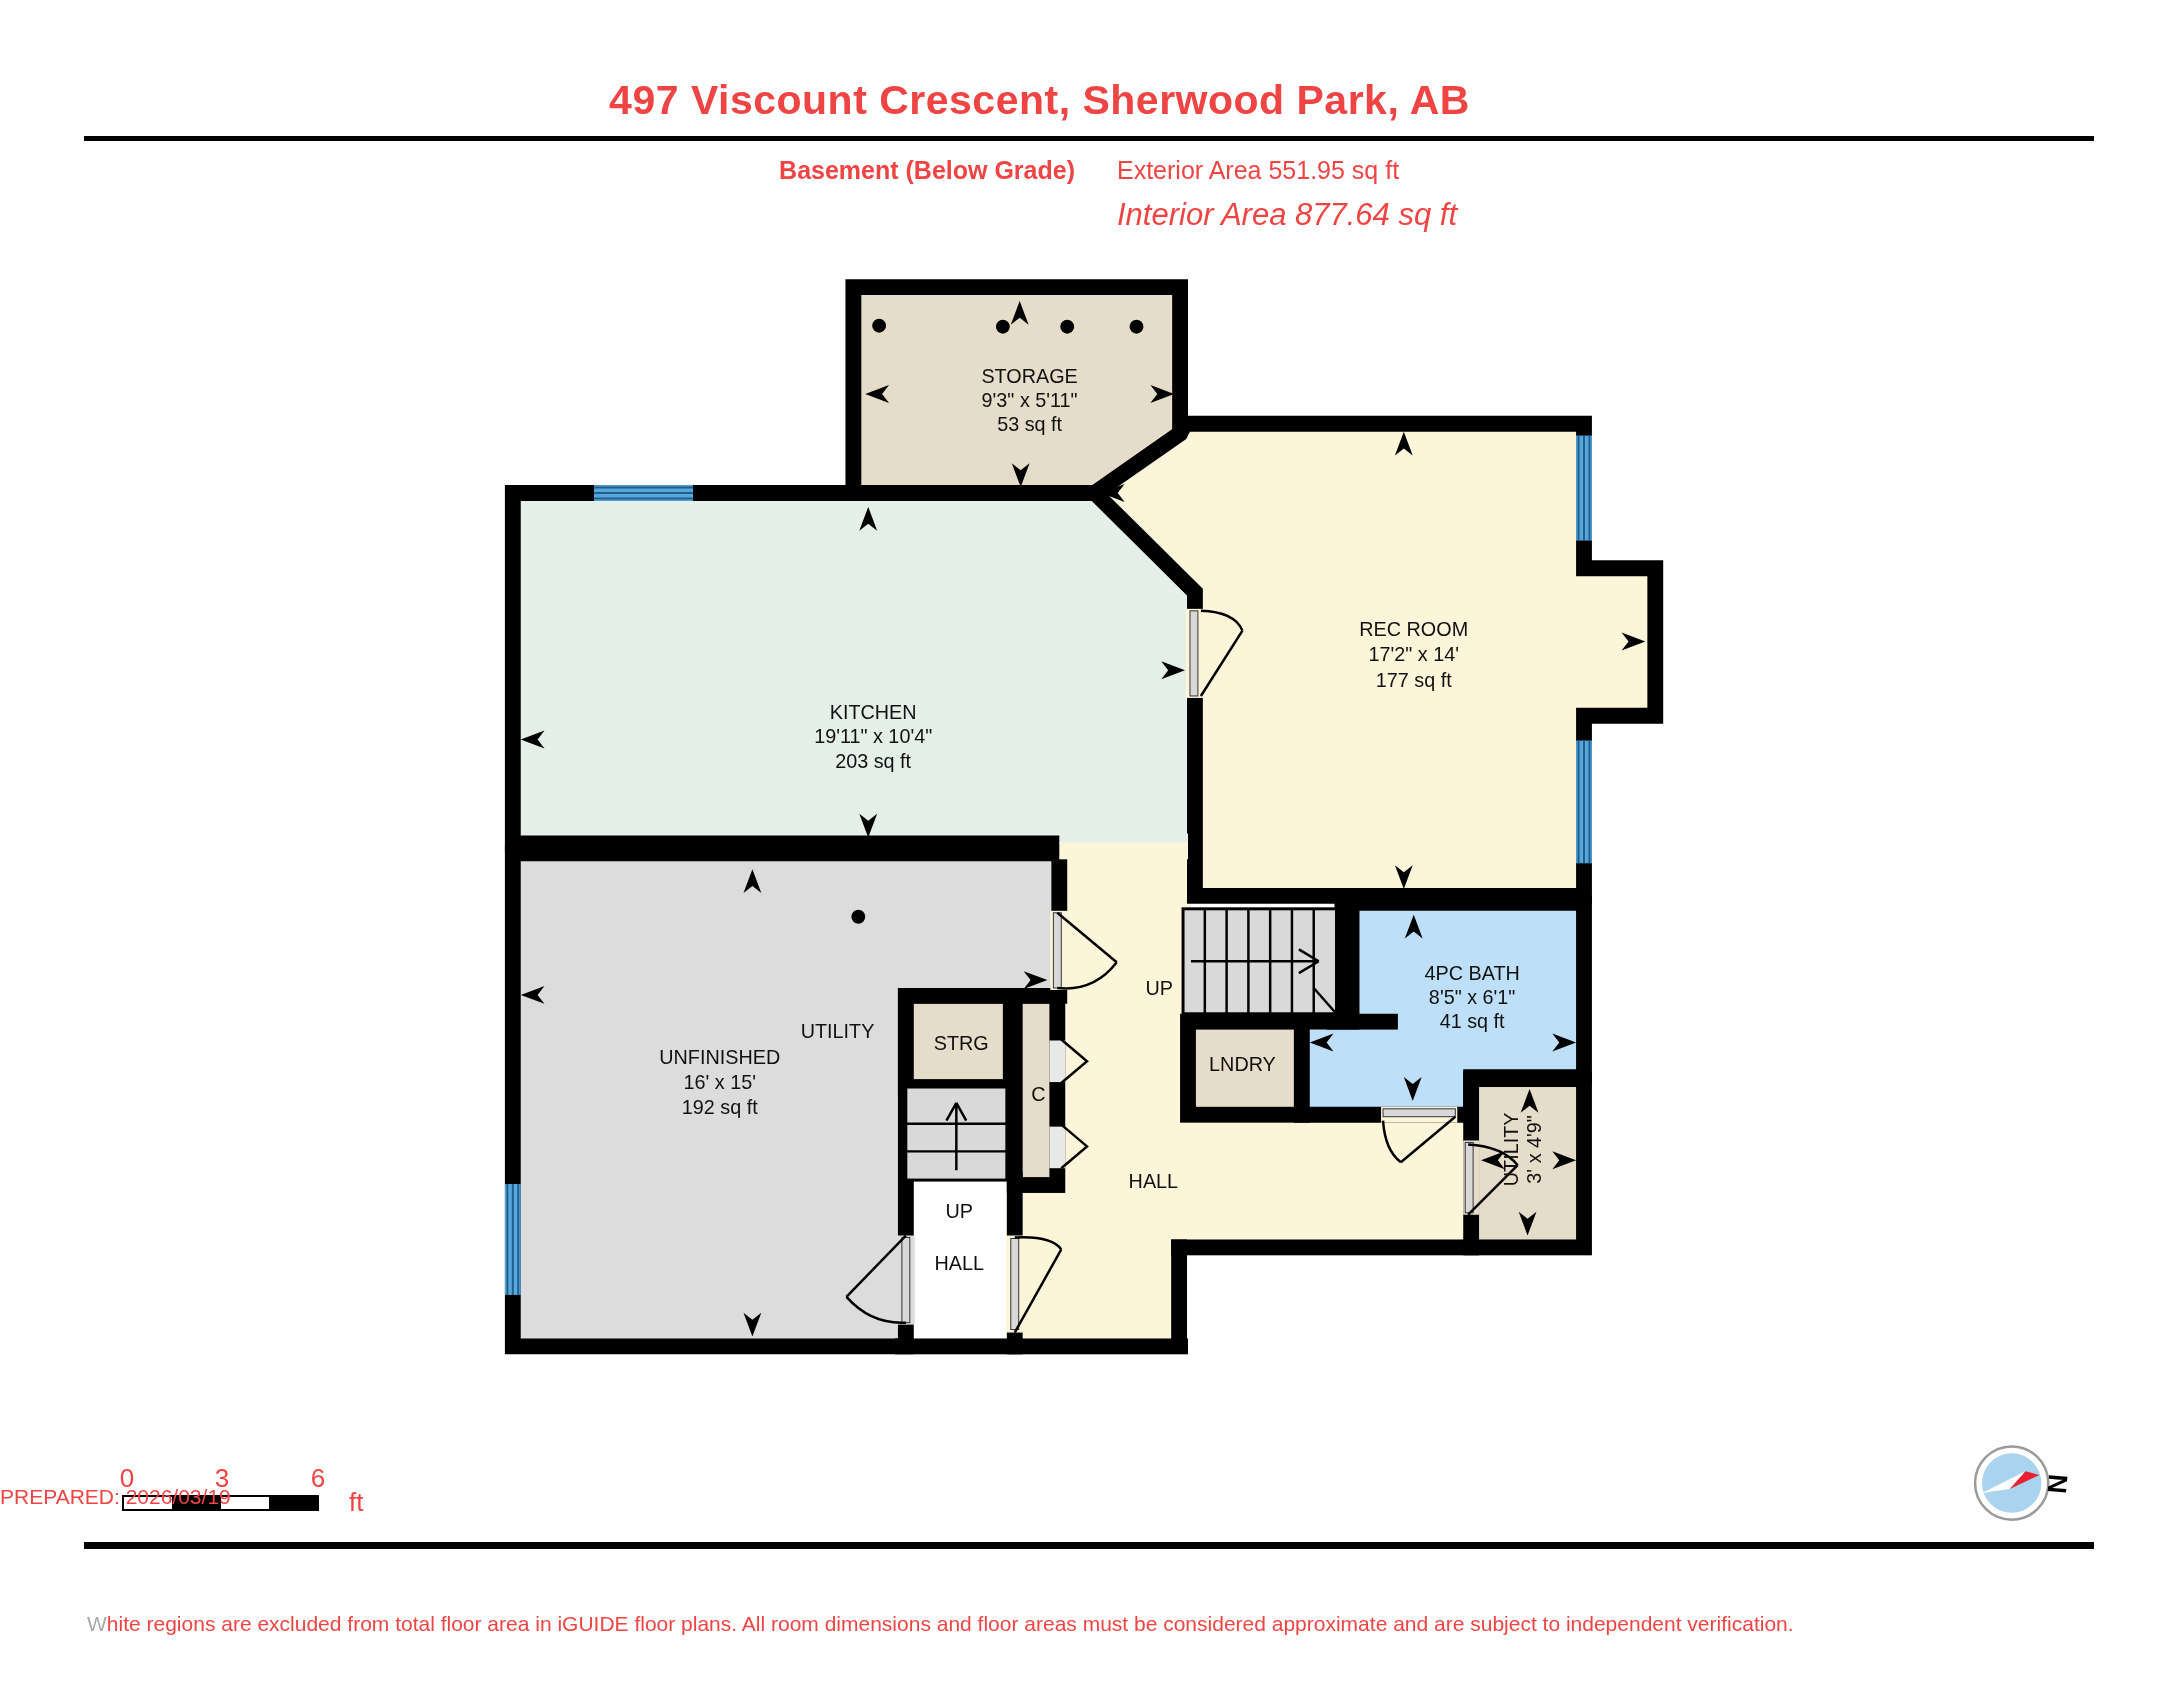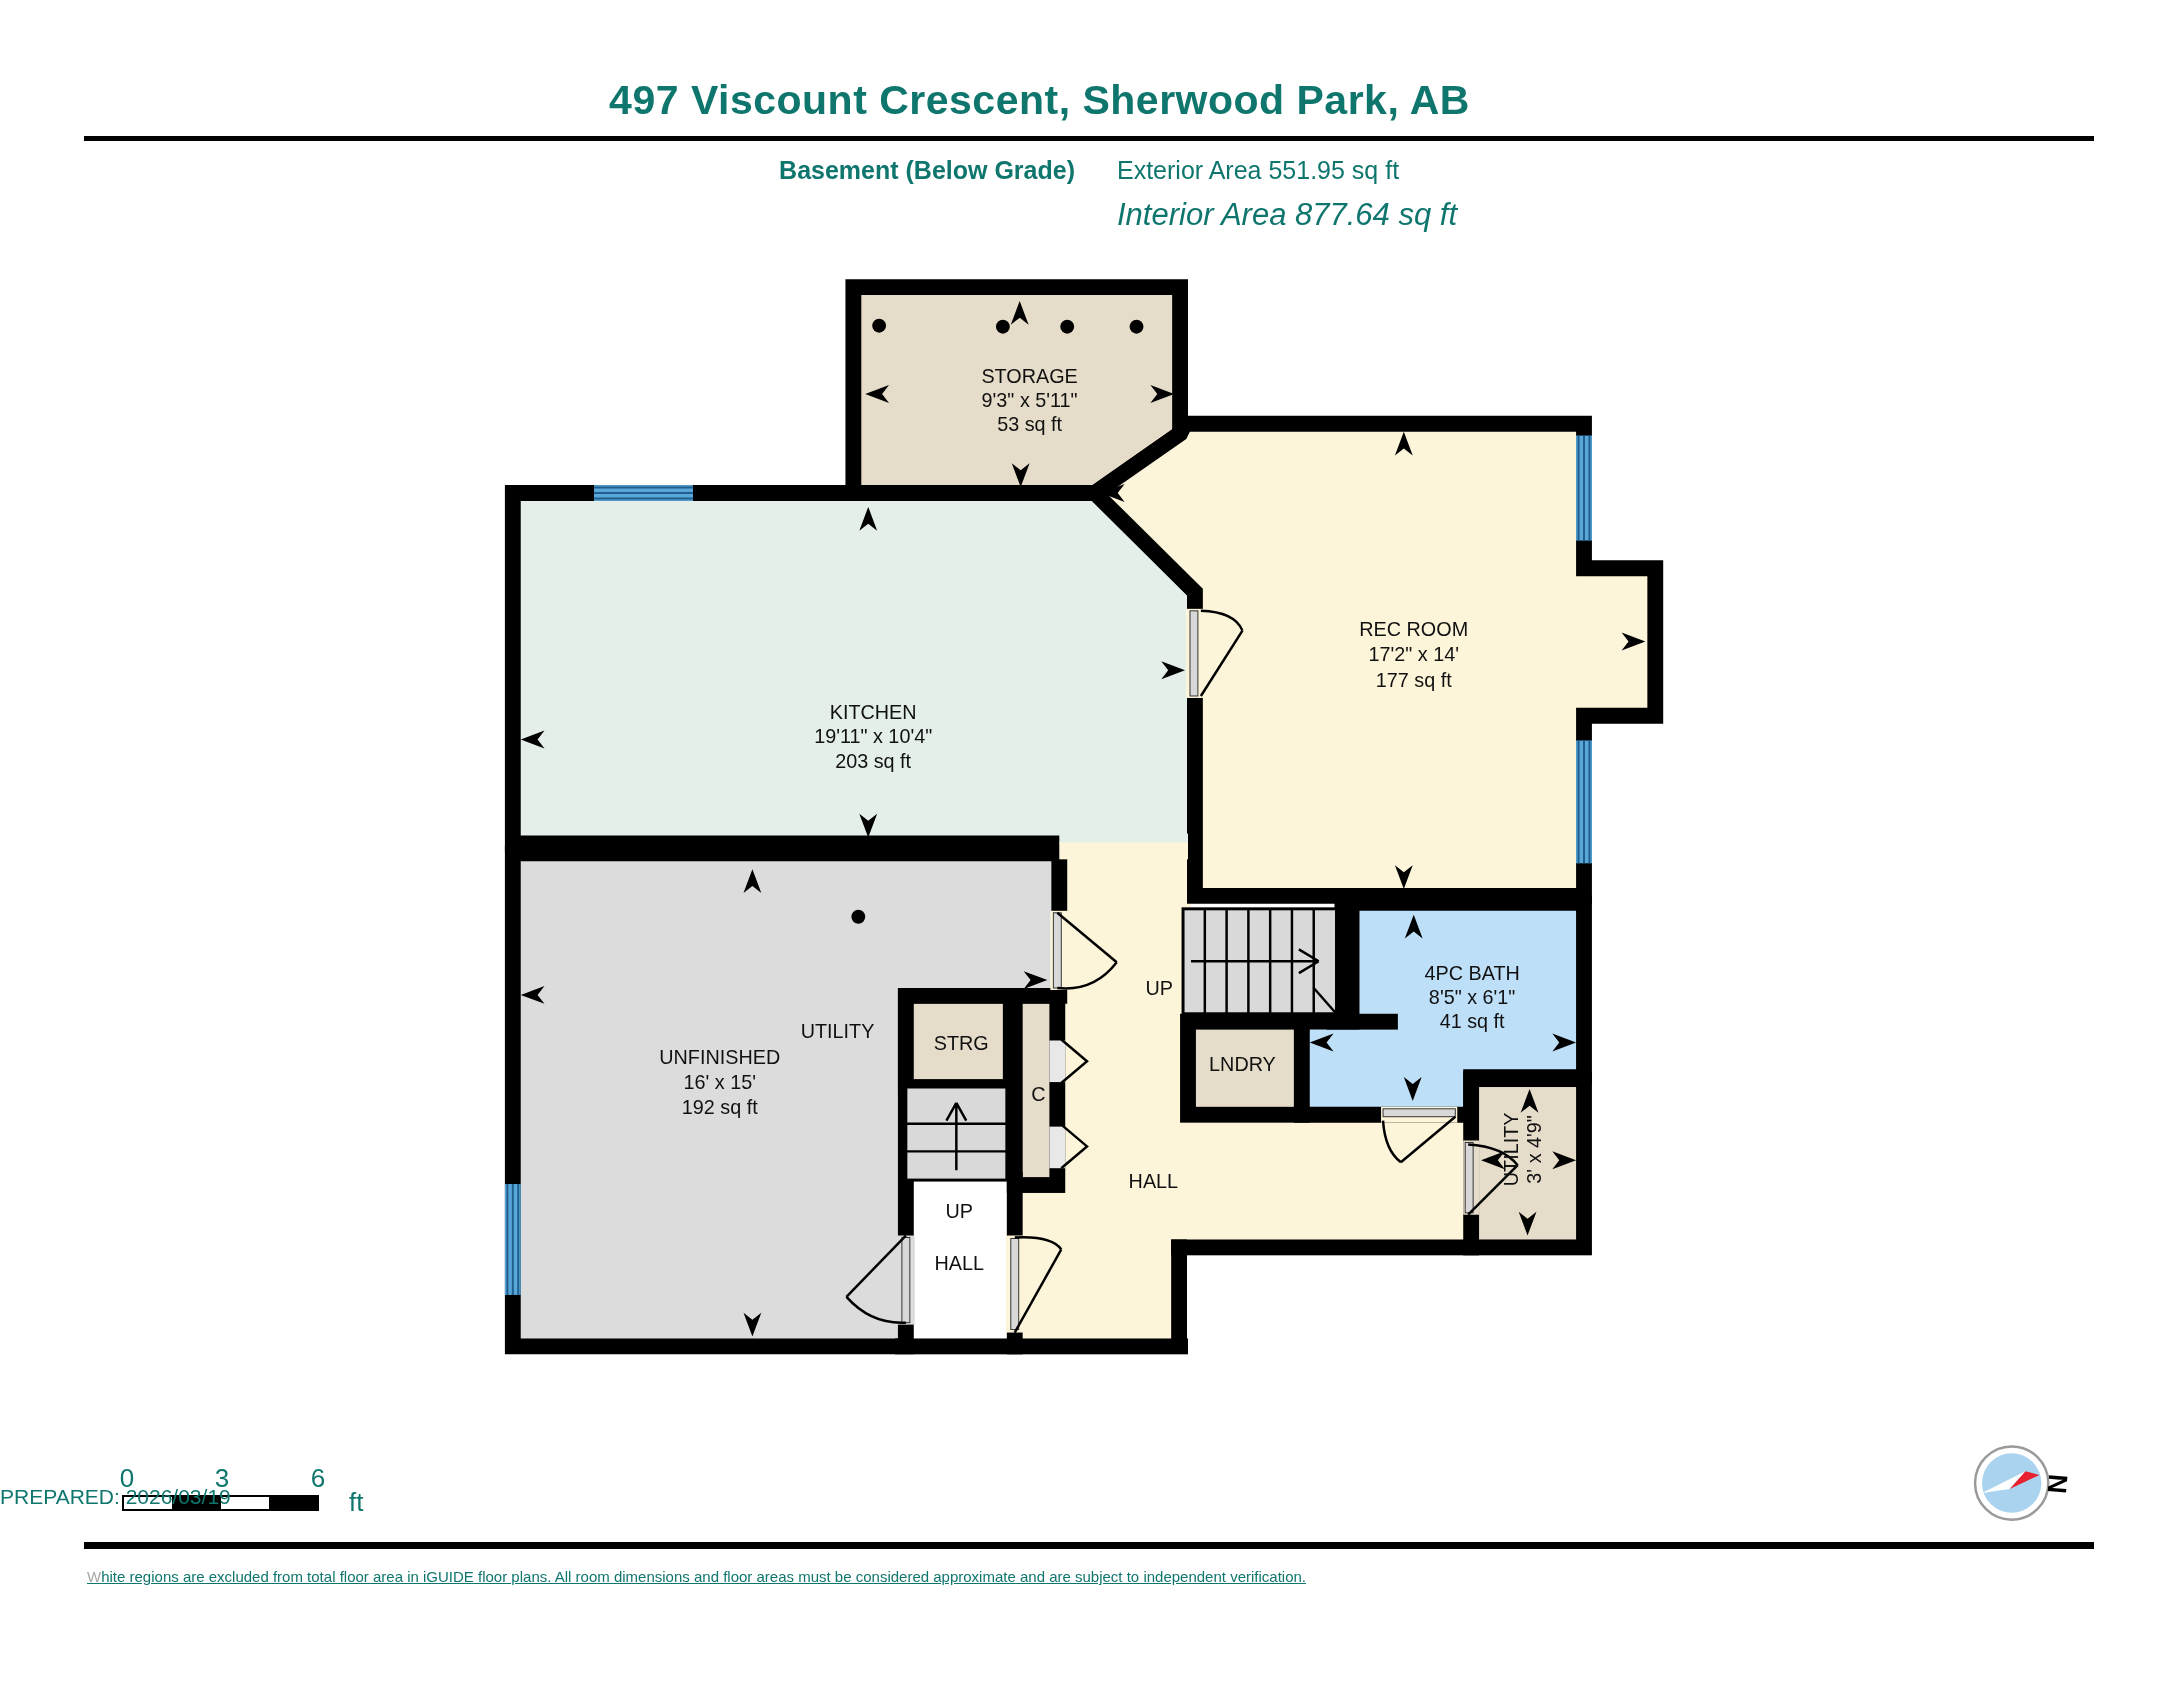--- a/index.html
+++ b/index.html
@@ -1,35 +1,35 @@
 <!DOCTYPE html>
 <html><head>
 <meta charset="utf-8">
 <style>
   html,body{margin:0;padding:0;background:#fff;}
   .page{position:relative;width:2178px;height:1683px;background:#ffffff;overflow:hidden;
-        font-family:"Liberation Sans", sans-serif;color:#0f766e;}
+        font-family:"Liberation Sans", sans-serif;color:#ef4444;}
   .abs{position:absolute;}
   .title{top:77px;left:0;width:2079px;text-align:center;font-size:41px;font-weight:bold;letter-spacing:0.5px;}
   .rule-top{left:84px;top:136px;width:2010px;height:5px;background:#000;}
   .floor-label{left:572px;top:156px;width:503px;text-align:right;font-size:25px;font-weight:bold;}
   .area-line1{left:1117px;top:156px;font-size:25px;}
   .area-line2{left:1117px;top:197px;font-size:31px;font-style:italic;}
   .plan-svg{left:0;top:0;width:2178px;height:1683px;}
   .rl{font-family:"Liberation Sans",sans-serif;font-size:20px;fill:#111;text-anchor:middle;}
   .wallstroke{fill-rule:evenodd;stroke:#000;stroke-width:16;stroke-linejoin:miter;}
   .thin{stroke:#000;stroke-width:2.5;fill:none;}
   .scale-num{top:1463px;width:50px;text-align:center;font-size:26px;}
   .scale-bar{left:122px;top:1495px;width:197px;height:16px;border:2px solid #000;box-sizing:border-box;display:flex;}
   .scale-bar span{flex:1;height:100%;}
   .sb-w{background:#fff;} .sb-b{background:#000;}
   .scale-unit{left:333px;top:1487px;font-size:26px;margin-left:16px;}
   .prepared{left:0;right:0;top:1485px;text-align:left;font-size:21px;}
   .rule-bottom{left:84px;top:1542px;width:2010px;height:7px;background:#000;}
-  .disclaimer{left:87px;top:1568px;width:1881px;font-size:15px;text-decoration:underline;}
+  .disclaimer{left:87px;top:1612px;width:1881px;font-size:21px;}
   .disclaimer::first-letter{color:#a8a8a8;}
 </style>
 </head>
 <body>
 
 <div class="page">
 
   <div class="abs title">497 Viscount Crescent, Sherwood Park, AB</div>
   <div class="abs rule-top"></div>
   <div class="abs floor-label">Basement (Below Grade)</div>

